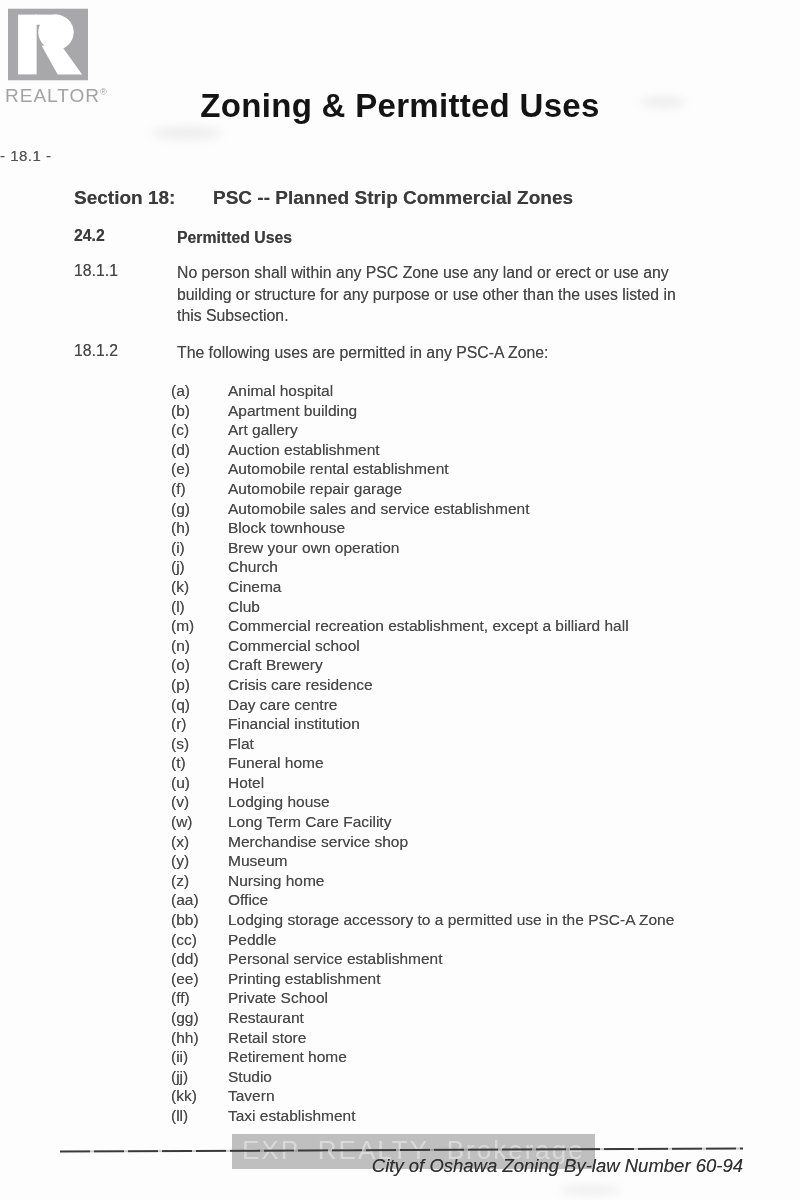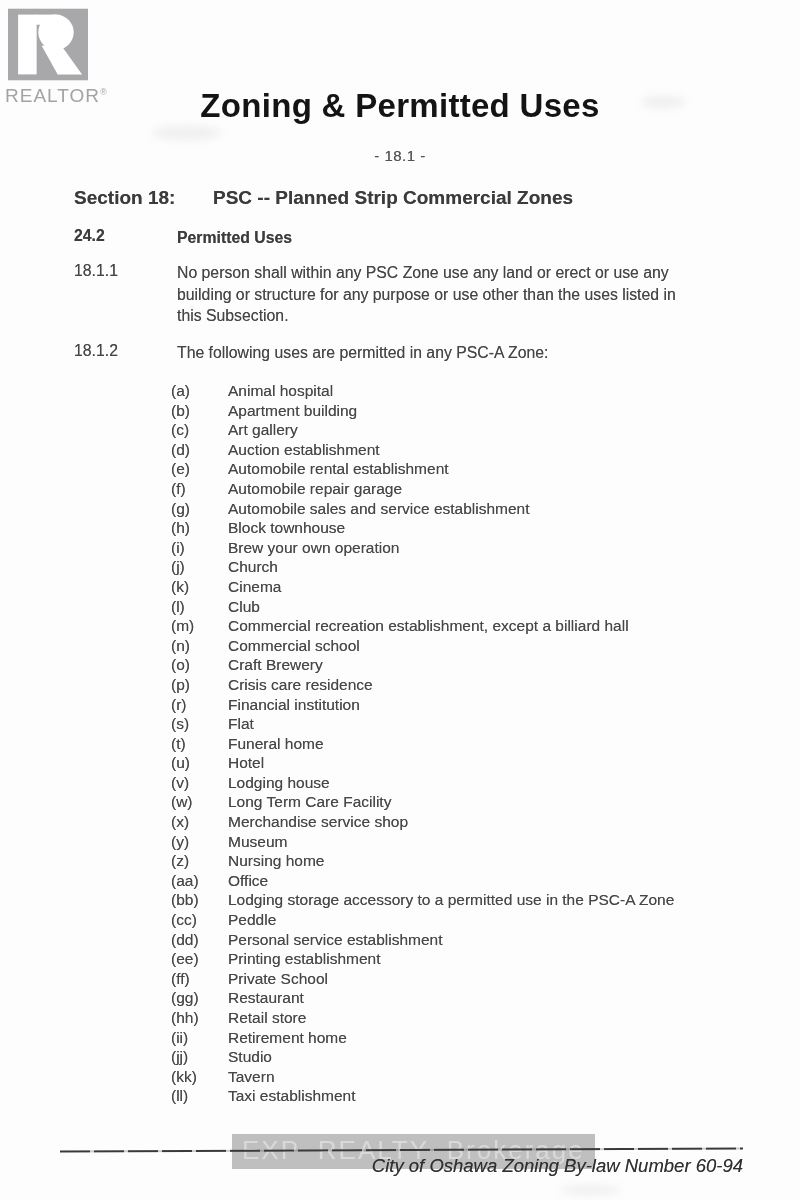--- a/index.html
+++ b/index.html
@@ -25,21 +25,20 @@
 
   
   .title {
     position:absolute; top:87px; left:0; right:0;
     text-align:center;
     font-size:33px; font-weight:bold; color:#141414;
     letter-spacing:0.3px;
   }
   .pageno {
     position:absolute; top:147px; left:0; right:0;
-    text-align:center;
     font-size:15px; color:#525252; letter-spacing:0.5px;
   }
 
   
   .section-row {
     position:absolute; top:187px; left:74px;
     display:flex;
     font-size:19px; font-weight:bold; color:#3b3b3b;
   }
   .section-row .sec-label { width:139px; flex:0 0 139px; }
@@ -181,20 +180,23 @@
     </div>
 
     <div class="use-row">
       <span class="use-label">(o)</span><span class="use-text">Craft Brewery</span>
     </div>
 
     <div class="use-row">
       <span class="use-label">(p)</span><span class="use-text">Crisis care residence</span>
     </div>
 
+    <div class="use-row">
+      <span class="use-label">(q)</span><span class="use-text">Day care centre</span>
+    </div>
 
     <div class="use-row">
       <span class="use-label">(r)</span><span class="use-text">Financial institution</span>
     </div>
 
     <div class="use-row">
       <span class="use-label">(s)</span><span class="use-text">Flat</span>
     </div>
 
     <div class="use-row">

